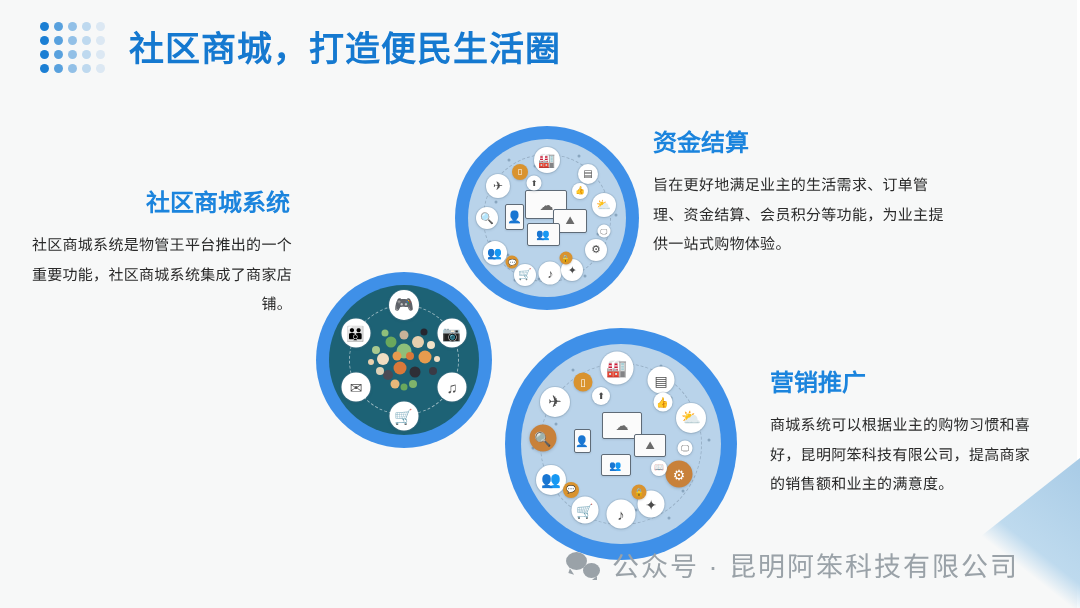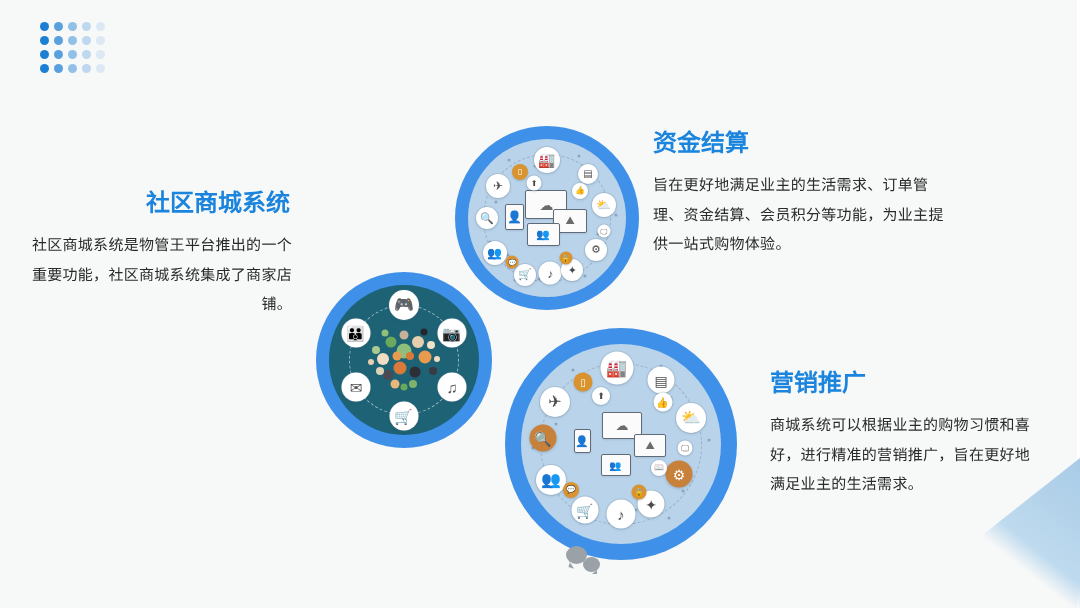--- a/index.html
+++ b/index.html
@@ -219,35 +219,36 @@
         <i class="c2"></i>
         <i class="c3"></i>
         <i class="c4"></i>
         <i class="c5"></i>
       <i class="c1"></i>
         <i class="c2"></i>
         <i class="c3"></i>
         <i class="c4"></i>
         <i class="c5"></i>
     </div>
+    <div class="page-title">社区商城，打造便民生活圈</div>
   </div>
 
   <div class="block" id="block-left">
     <h2>社区商城系统</h2>
     <p>社区商城系统是物管王平台推出的一个重要功能，社区商城系统集成了商家店铺。</p>
   </div>
 
   <div class="block" id="block-topright">
     <h2>资金结算</h2>
     <p>旨在更好地满足业主的生活需求、订单管理、资金结算、会员积分等功能，为业主提供一站式购物体验。</p>
   </div>
 
   <div class="block" id="block-bottomright">
     <h2>营销推广</h2>
-    <p>商城系统可以根据业主的购物习惯和喜好，进行精准的营销推广，旨在更好地满足业主的生活需求。</p>
+    <p>商城系统可以根据业主的购物习惯和喜好，昆明阿笨科技有限公司，提高商家的销售额和业主的满意度。</p>
   </div>
 
   <div class="viz light" id="viz-top">
     <div class="ring"></div>
     <div class="inner">
         <div class="orbit faint" style="width: 126px; height: 126px;"></div>
         <div class="screen" style="left: calc(49% - 20px); top: calc(41% - 13.5px); width: 40px; height: 27px; font-size: 14px;">☁</div>
         <div class="screen" style="left: calc(29% - 8.5px); top: calc(49% - 12px); width: 17px; height: 24px; font-size: 12px;">👤</div>
         <div class="screen" style="left: calc(64% - 16px); top: calc(51% - 11px); width: 32px; height: 22px; font-size: 11px;">⛰</div>
         <div class="screen" style="left: calc(47% - 15.5px); top: calc(60% - 10.5px); width: 31px; height: 21px; font-size: 11px;">👥</div>
@@ -369,15 +370,16 @@
       </div>
   </div>
 
   <div class="watermark">
     <span class="wechat-ico">
       <span class="b1"></span>
         <span class="t1"></span>
       <span class="b2"></span>
         <span class="t2"></span>
     </span>
+    <span>公众号 · 昆明阿笨科技有限公司</span>
   </div>
 
 </div>
 
 </body></html>

